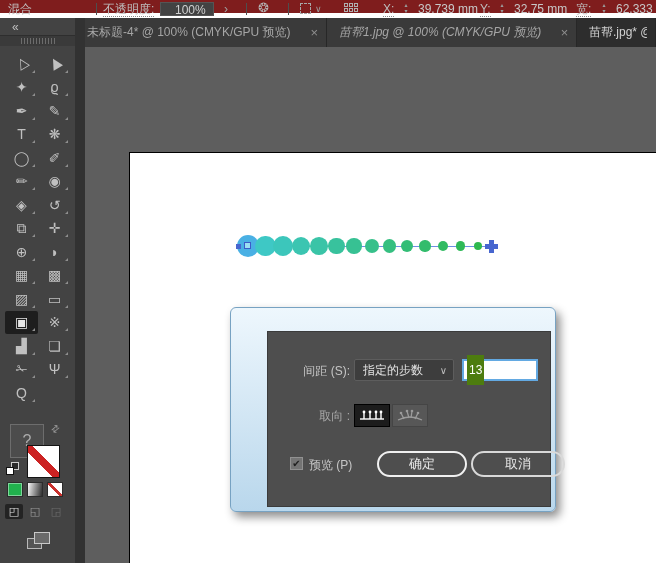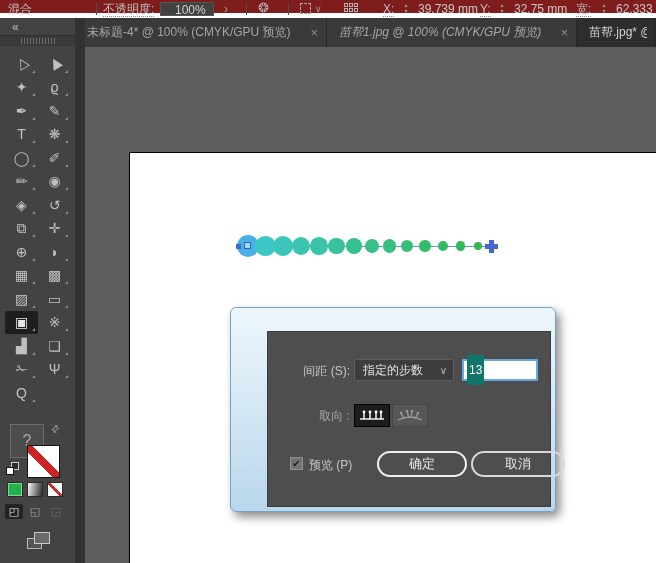--- a/index.html
+++ b/index.html
@@ -77,21 +77,21 @@
 
   
   .dialog{position:absolute;left:230px;top:307px;width:326px;height:205px;background:linear-gradient(#eef7fd,#b9d7ec);border:1px solid #77a2c2;border-radius:6px;box-shadow:4px 5px 10px rgba(0,0,0,.45);z-index:40;}
   .dlg-title{height:23px;line-height:23px;padding-left:10px;color:#1b1b1b;font-size:12px;}
   .dlg-body{position:absolute;left:4px;right:4px;top:23px;bottom:4px;background:#4e4e4e;border:1px solid #3b3b3b;margin-left:32px;}
   .dlg-body .lbl{position:absolute;color:#c6c6c6;}
   .dd{position:absolute;left:86px;top:27px;width:100px;height:22px;background:#3d3d3d;border:1px solid #5d5d5d;border-radius:2px;display:flex;align-items:center;color:#e2e2e2;}
   .dd .dd-txt{flex:1;padding-left:8px;}
   .dd .dd-ch{color:#bdbdbd;padding-right:6px;font-size:10px;}
   .steps-field{position:absolute;left:194px;top:27px;width:76px;height:22px;background:#fff;border:2px solid #63a9e2;padding:2px 0 0 3px;}
-  .steps-field .sel{background:#0f766e;color:#fff;padding:8px 2px;font-size:12px;}
+  .steps-field .sel{background:#4d7c0f;color:#fff;padding:8px 2px;font-size:12px;}
   .ori-btn{position:absolute;top:72px;width:36px;height:23px;display:flex;align-items:center;justify-content:center;}
   .ori-btn.sel{left:86px;background:#1c1c1c;border:1px solid #000;}
   .ori-btn.unsel{left:124px;background:#575757;border:1px solid #454545;}
   .chk{position:absolute;left:22px;top:125px;width:13px;height:13px;background:#747474;border:1px solid #919191;color:#1f1f1f;font-size:10px;line-height:12px;text-align:center;}
   .pill{position:absolute;top:119px;height:26px;border-radius:13px;background:transparent;color:#e9e9e9;font-size:13px;display:flex;align-items:center;justify-content:center;}
   .pill.ok{left:109px;width:90px;border:2px solid #f0f0f0;}
   .pill.cancel{left:203px;width:94px;border:2px solid #d9d9d9;}
 </style>
 </head>
 <body>

